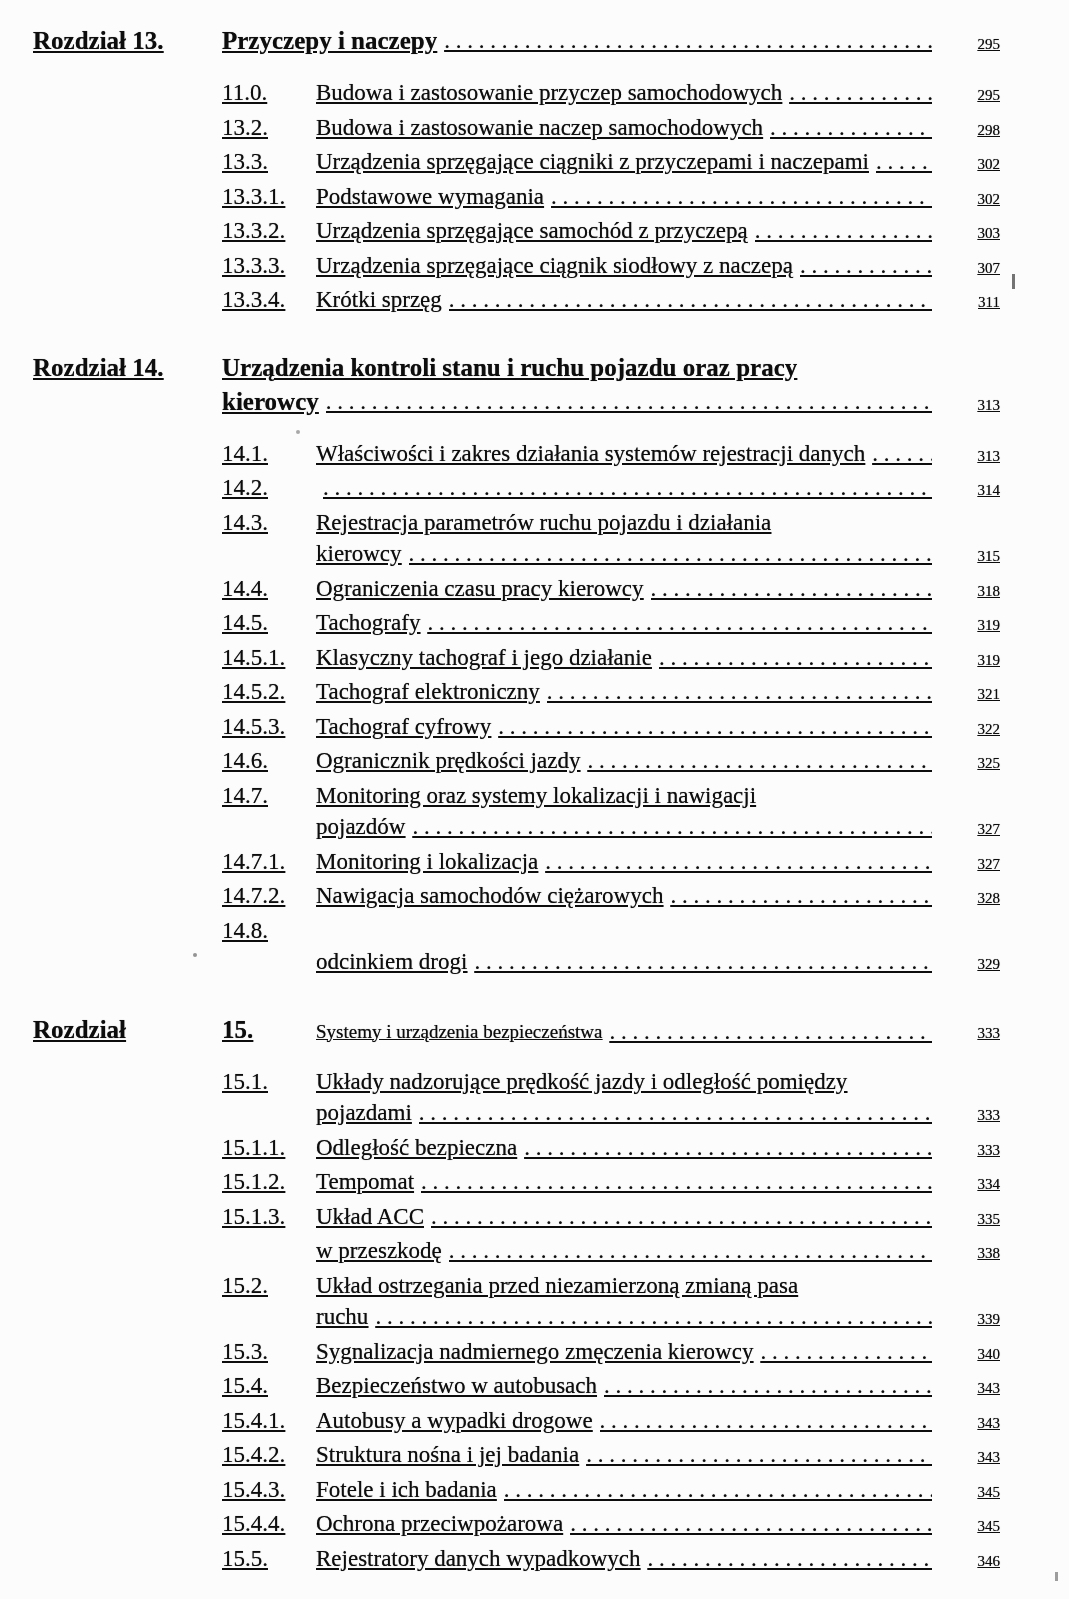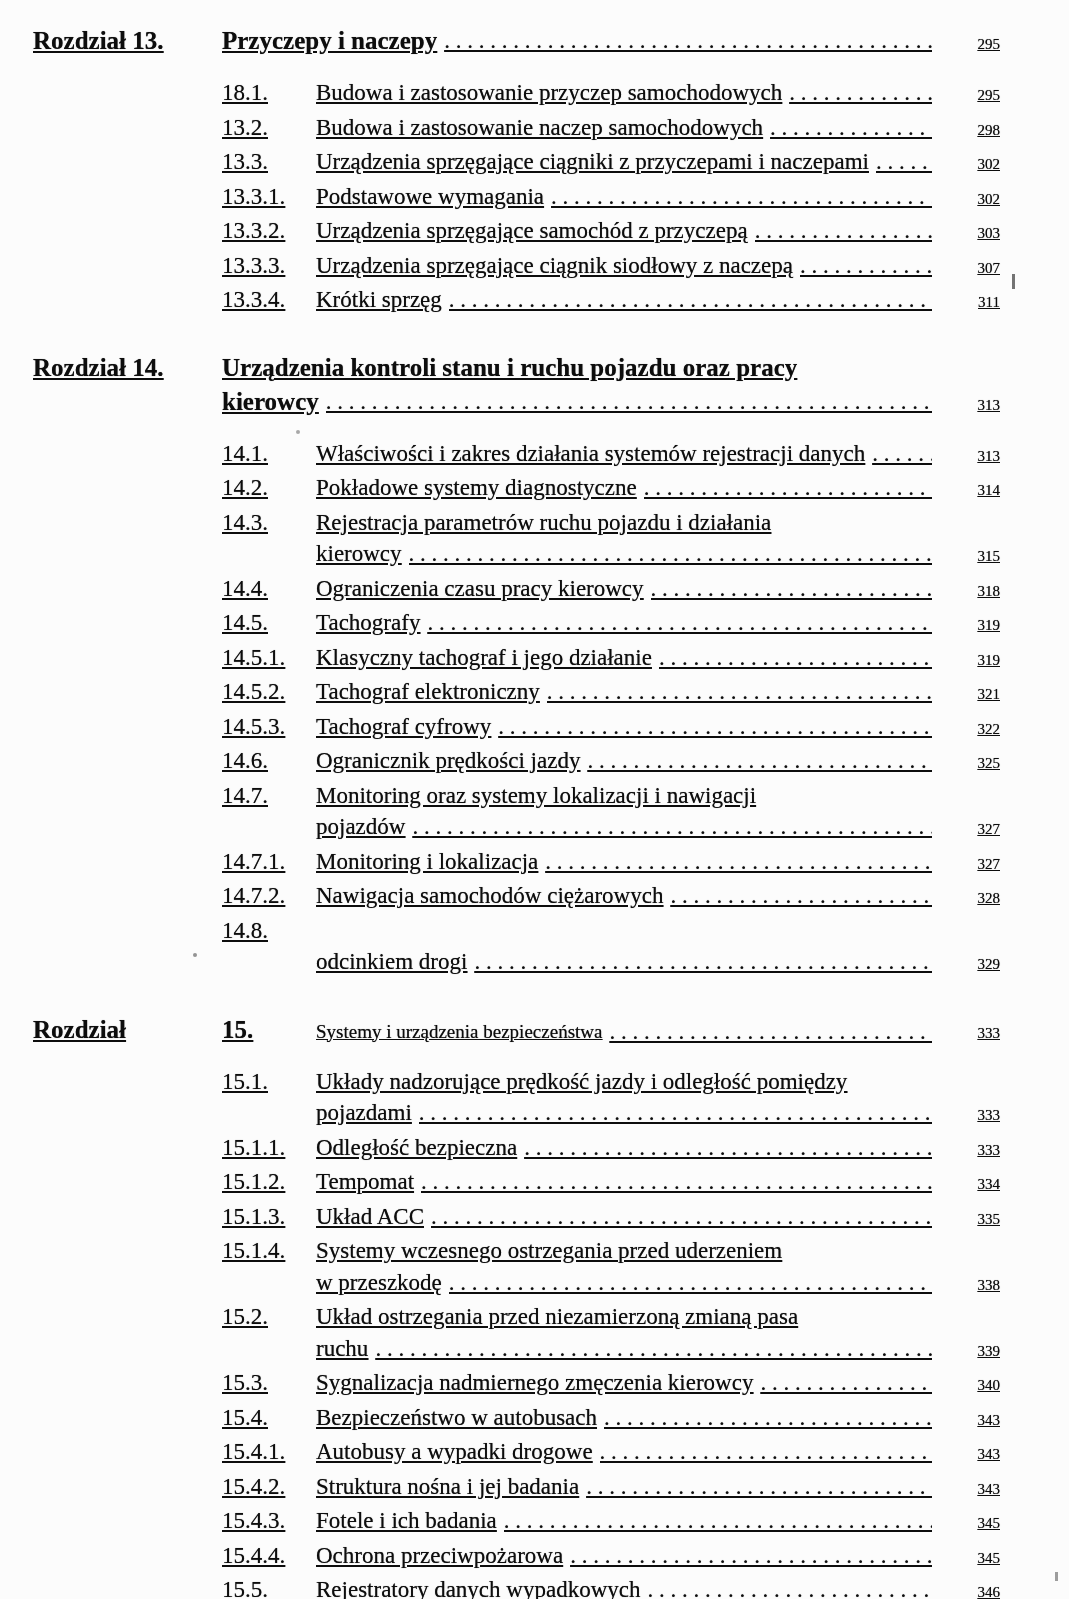--- a/index.html
+++ b/index.html
@@ -75,21 +75,21 @@
         <span class="lbl">Rozdział 13.</span>
         <span class="body">
           <span class="t">Przyczepy i naczepy</span>
           <span class="dots"></span>
         </span>
         <span class="pg">295</span>
       </div>
       <div class="entries">
         <div class="row entry">
           <span class="lbl"></span>
-          <span class="num">18.1.</span>
+          <span class="num">11.0.</span>
           <span class="body">
             <span class="t">Budowa i zastosowanie przyczep samochodowych</span>
             <span class="dots"></span>
           </span>
           <span class="pg">295</span>
         </div>
         <div class="row entry">
           <span class="lbl"></span>
           <span class="num">13.2.</span>
           <span class="body">
@@ -167,21 +167,20 @@
           <span class="body">
             <span class="t">Właściwości i zakres działania systemów rejestracji danych</span>
             <span class="dots"></span>
           </span>
           <span class="pg">313</span>
         </div>
         <div class="row entry">
           <span class="lbl"></span>
           <span class="num">14.2.</span>
           <span class="body">
-            <span class="t">Pokładowe systemy diagnostyczne</span>
             <span class="dots"></span>
           </span>
           <span class="pg">314</span>
         </div>
         <div class="row entry">
           <span class="lbl"></span>
           <span class="num">14.3.</span>
           <span class="body">
             <span class="t">Rejestracja parametrów ruchu pojazdu i działania</span>
           </span>
@@ -347,27 +346,20 @@
           <span class="lbl"></span>
           <span class="num">15.1.3.</span>
           <span class="body">
             <span class="t">Układ ACC</span>
             <span class="dots"></span>
           </span>
           <span class="pg">335</span>
         </div>
         <div class="row entry">
           <span class="lbl"></span>
-          <span class="num">15.1.4.</span>
-          <span class="body">
-            <span class="t">Systemy wczesnego ostrzegania przed uderzeniem</span>
-          </span>
-        </div>
-        <div class="row entry">
-          <span class="lbl"></span>
           <span class="num"></span>
           <span class="body">
             <span class="t">w przeszkodę</span>
             <span class="dots"></span>
           </span>
           <span class="pg">338</span>
         </div>
         <div class="row entry">
           <span class="lbl"></span>
           <span class="num">15.2.</span>

